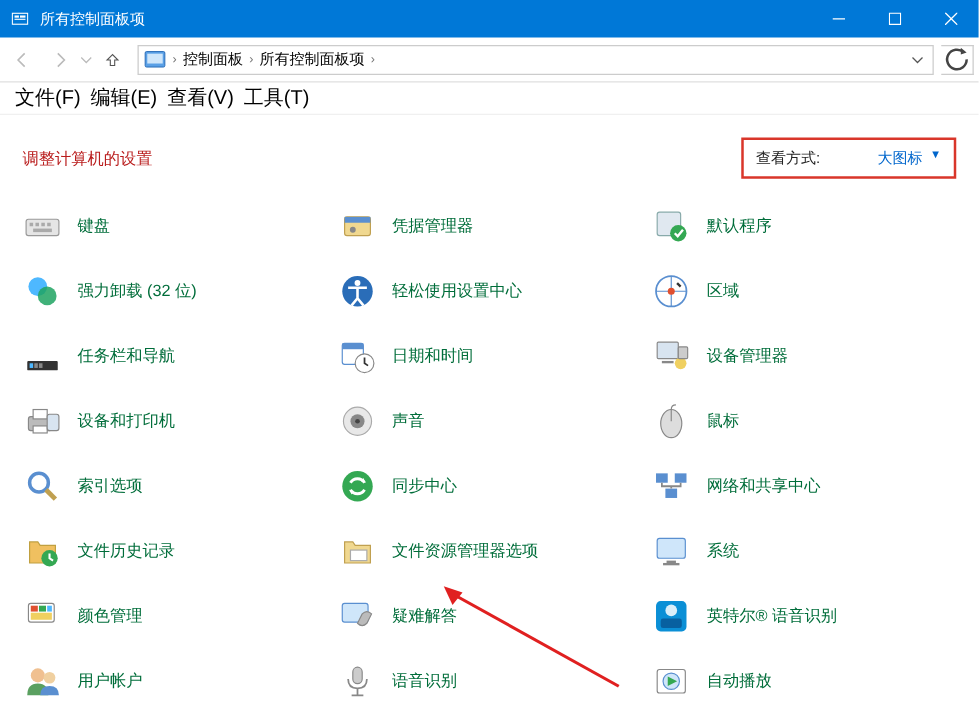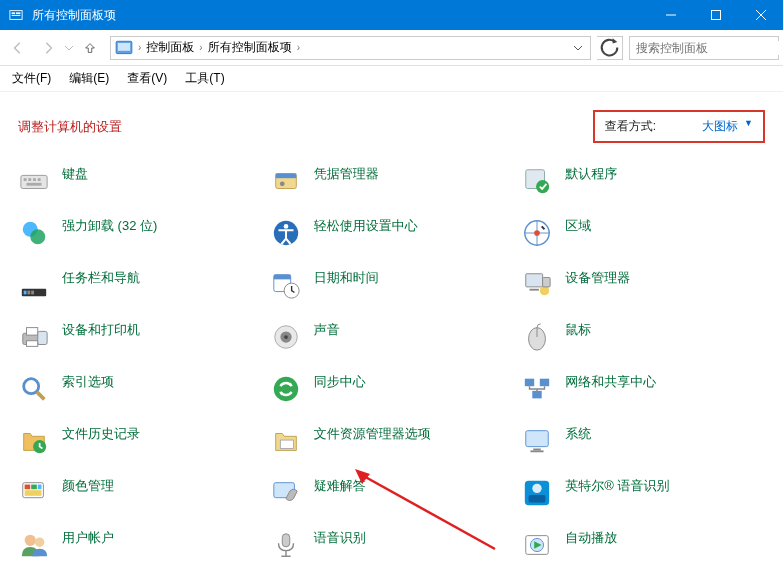--- a/index.html
+++ b/index.html
@@ -21,33 +21,33 @@
     .addr-icon { width: 18px; height: 18px; margin: 0 2px; display: flex; align-items: center; justify-content: center; }
     .addr-crumb { padding: 0 2px; }
     .addr-sep { color: #777; padding: 0 3px; font-size: 10px; }
     .addr-tail { flex: 1; }
     .addr-drop { width: 20px; display: flex; align-items: center; justify-content: center; color: #555; }
     .refreshbtn { width: 26px; height: 24px; border: 1px solid #ccc; border-left: none; display: flex; align-items: center; justify-content: center; color: #444; }
     .searchbox { width: 150px; height: 24px; border: 1px solid #ccc; display: flex; align-items: center; margin-left: 4px; }
     .searchbox input { flex: 1; border: none; outline: none; font-size: 12px; padding: 0 6px; color: #888; }
     .searchbtn { width: 26px; height: 22px; display: flex; align-items: center; justify-content: center; color: #444; }
 
-    .menubar { height: 26px; display: flex; align-items: center; padding: 0 8px; font-size: 12px; gap: 10px; border-bottom: 1px solid #f0f0f0; }
+    .menubar { height: 26px; display: flex; align-items: center; padding: 0 8px; font-size: 16px; border-bottom: 1px solid #f0f0f0; }
     .menuitem { padding: 2px 4px; }
 
     .content { padding: 18px 18px 8px 18px; position: relative; }
     .heading-row { display: flex; align-items: center; margin-bottom: 22px; }
     .heading { color: #b91c1c; font-size: 13px; flex: 1; }
     .viewmode-box { border: 2px solid #d9362a; padding: 6px 10px; display: flex; font-size: 12px; gap: 6px; }
     .viewmode-label { color: #222; }
     .viewmode-link { color: #0066cc; margin-left: 40px; }
     .viewmode-caret { color: #0066cc; font-size: 9px; }
 
     .grid { display: grid; grid-template-columns: repeat(3, 1fr); column-gap: 8px; row-gap: 20px; }
-    .item { display: flex; align-items: flex-start; gap: 12px; cursor: pointer; }
+    .item { display: flex; align-items: center; gap: 12px; cursor: pointer; }
     .icon32 { width: 32px; height: 32px; flex-shrink: 0; display: flex; align-items: center; justify-content: center; }
     .item-label { color: #006d3a; font-size: 13px; }
 
     .arrow { position: absolute; pointer-events: none; }
 
     
     .icon32 svg { width: 30px; height: 30px; }
   </style>
 </head>
 <body>
@@ -119,29 +119,20 @@
           <path d="M1 3 L5 7 L9 3" fill="none" stroke="currentColor" stroke-width="1"></path>
         </svg>
       </span>
   </div>
   <div class="refreshbtn">
       <svg viewBox="0 0 16 16">
         <path d="M13 8 A5 5 0 1 1 11.5 4.5" fill="none" stroke="currentColor" stroke-width="1.3"></path>
         <path d="M10 2 L13 4.5 L10 5.5 Z" fill="currentColor"></path>
       </svg>
     </div>
-  <div class="searchbox">
-    <input placeholder="搜索控制面板" style="">
-    <div class="searchbtn">
-        <svg viewBox="0 0 16 16">
-          <circle cx="6.5" cy="6.5" r="4" fill="none" stroke="currentColor" stroke-width="1.3"></circle>
-          <line x1="10" y1="10" x2="14" y2="14" stroke="currentColor" stroke-width="1.3"></line>
-        </svg>
-      </div>
-  </div>
 </div>
 
 <div class="menubar">
   <span class="menuitem">文件(F)</span>
   <span class="menuitem">编辑(E)</span>
   <span class="menuitem">查看(V)</span>
   <span class="menuitem">工具(T)</span>
 </div>
 
 <div class="content">

